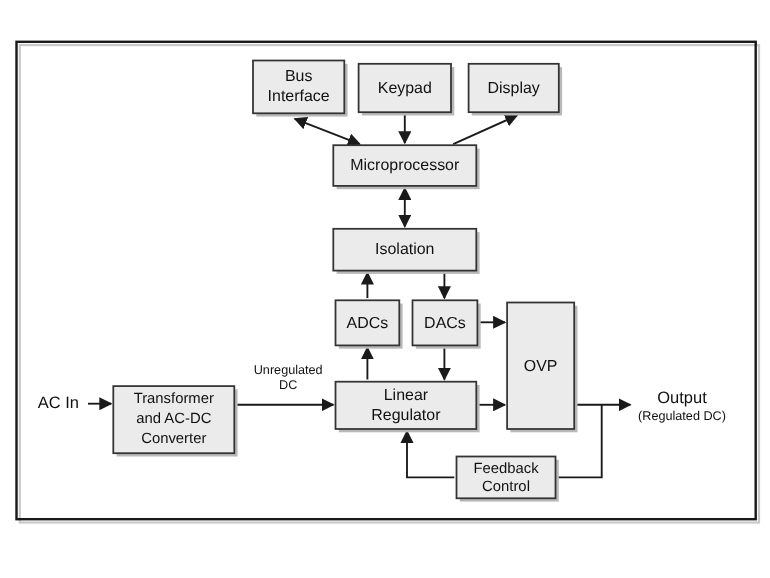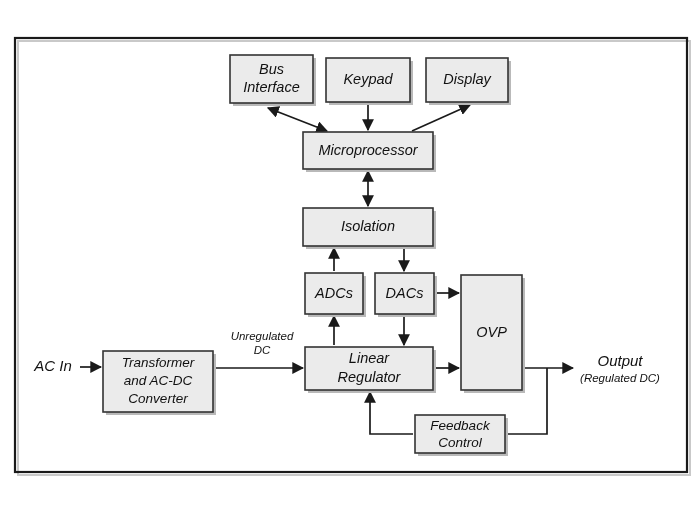--- a/index.html
+++ b/index.html
@@ -11,21 +11,20 @@
     width: 700px;
     height: 525px;
     font-family: "Liberation Sans", sans-serif;
     overflow: hidden;
   }
   #diagram-root {
     position: relative;
     width: 700px;
     height: 525px;
     background: #ffffff;
-    font-style: italic;
   }
   svg.diagram {
     display: block;
     width: 700px;
     height: 525px;
   }
   .frame {
     fill: none;
     stroke: #1a1a1a;
     stroke-width: 2.2;

